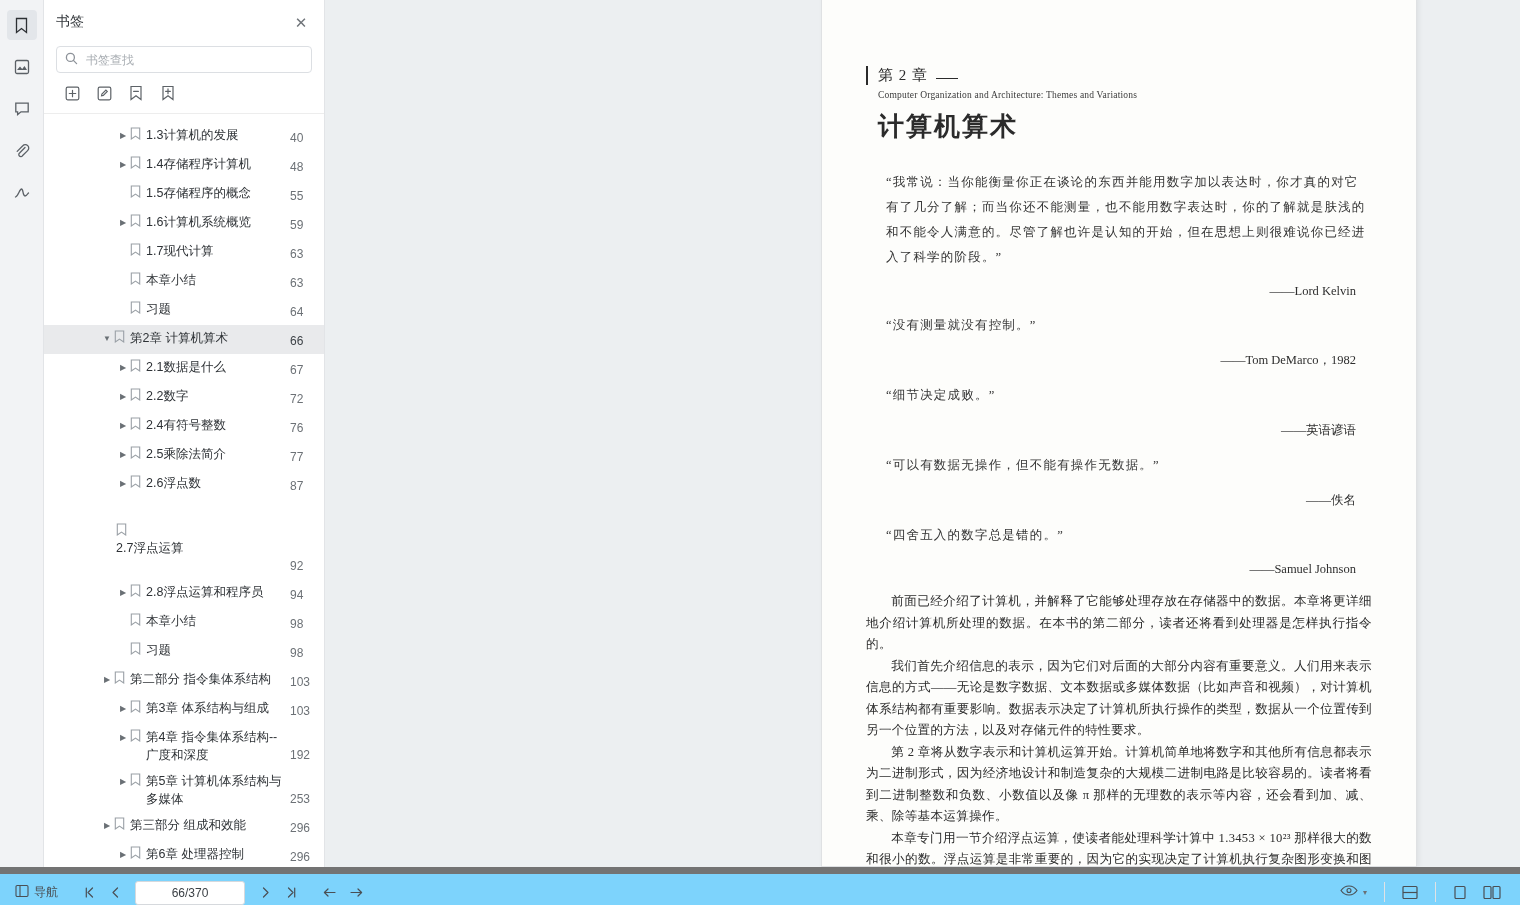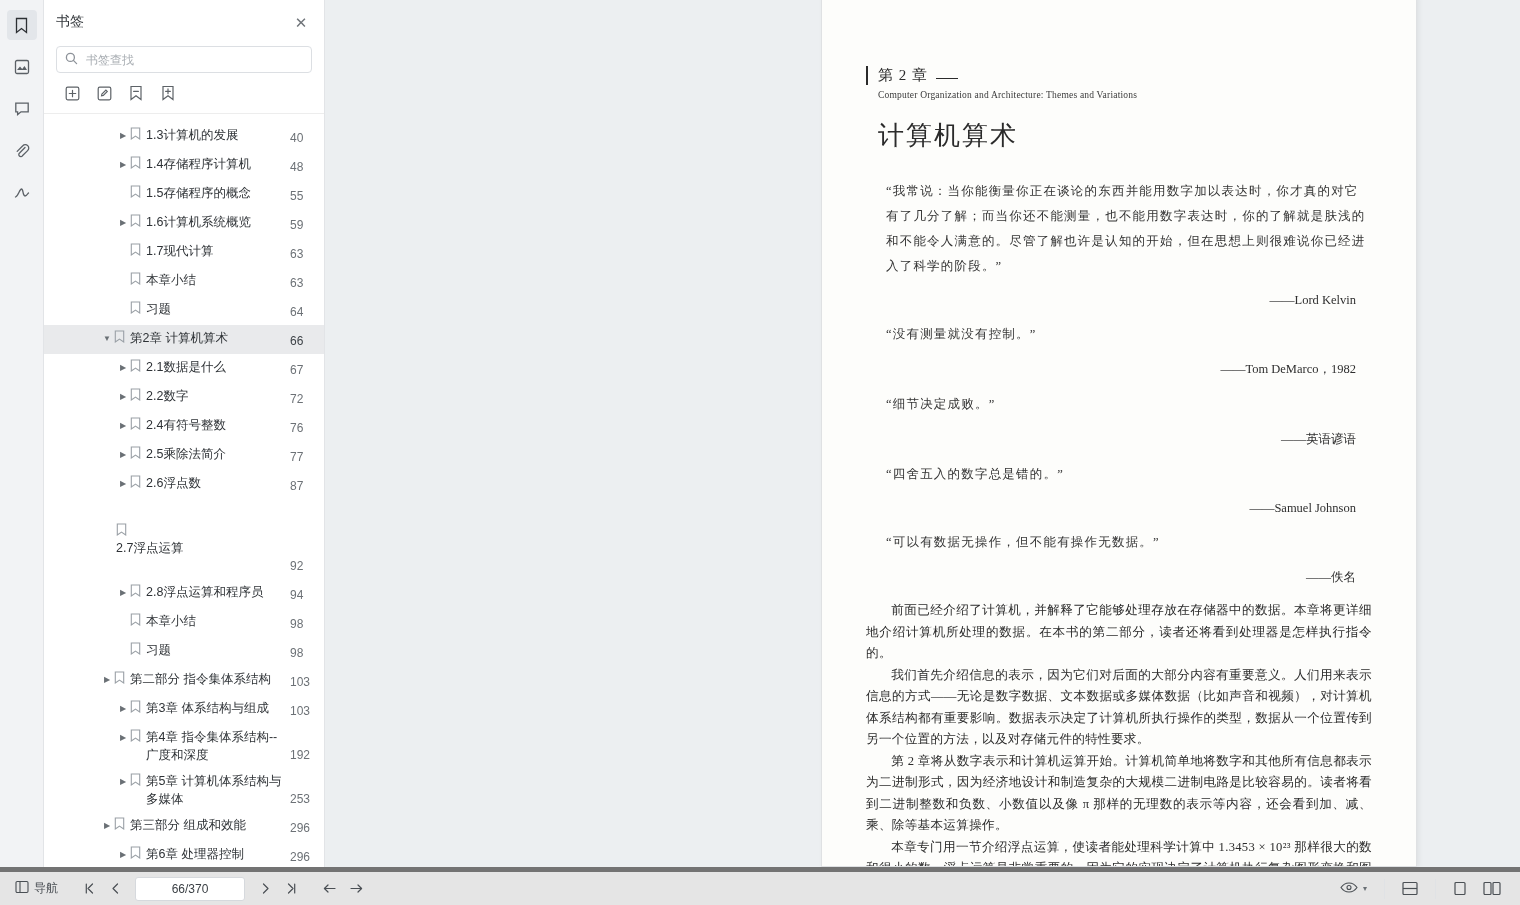--- a/index.html
+++ b/index.html
@@ -206,22 +206,22 @@
     max-width: 22px;
   }
   .chap-en {
     font-size: 9.5px;
     color: #3a3a3a;
     margin: 5px 0 0 12px;
     letter-spacing: 0.2px;
   }
   .chap-title {
     font-size: 26px;
-    font-weight: normal;
-    margin: 18px 0 26px 12px;
+    font-weight: bold;
+    margin: 9px 0 26px 12px;
     letter-spacing: 2px;
   }
   .quote {
     font-size: 12.5px;
     line-height: 25px;
     letter-spacing: 1.2px;
     margin: 0 0 2px 20px;
     color: #333;
   }
   .quote-block { margin-bottom: 14px; }
@@ -238,24 +238,24 @@
     text-align: justify;
     text-indent: 2em;
     margin: 0;
     letter-spacing: 0.3px;
   }
 
   
   .bottombar {
     height: 38px;
     flex: 0 0 38px;
-    background: #e5e5e5;
-    border-top: 5px solid #737373;
-    display: flex;
-    align-items: center;
+    background: #7dd3fc;
+    border-top: 7px solid #737373;
+    display: flex;
+    align-items: flex-end;
     padding: 0 10px;
     gap: 2px;
     font-size: 12px;
     color: #4a4f54;
   }
   .bb-btn {
     height: 26px;
     min-width: 24px;
     padding: 0 5px;
     display: flex;
@@ -571,26 +571,26 @@
               </div>
               <div class="quote-block">
                 <div class="quote">“没有测量就没有控制。”</div>
                 <div class="quote-attr">——Tom DeMarco，1982</div>
               </div>
               <div class="quote-block">
                 <div class="quote">“细节决定成败。”</div>
                 <div class="quote-attr">——英语谚语</div>
               </div>
               <div class="quote-block">
+                <div class="quote">“可以有数据无操作，但不能有操作无数据。”</div>
+                <div class="quote-attr">——佚名</div>
+              </div>
+              <div class="quote-block">
                 <div class="quote">“四舍五入的数字总是错的。”</div>
                 <div class="quote-attr">——Samuel Johnson</div>
-              </div>
-              <div class="quote-block">
-                <div class="quote">“可以有数据无操作，但不能有操作无数据。”</div>
-                <div class="quote-attr">——佚名</div>
               </div>
             </div>
           <div id="paragraphs">
               <p class="para">前面已经介绍了计算机，并解释了它能够处理存放在存储器中的数据。本章将更详细地介绍计算机所处理的数据。在本书的第二部分，读者还将看到处理器是怎样执行指令的。</p>
               <p class="para">我们首先介绍信息的表示，因为它们对后面的大部分内容有重要意义。人们用来表示信息的方式——无论是数字数据、文本数据或多媒体数据（比如声音和视频），对计算机体系结构都有重要影响。数据表示决定了计算机所执行操作的类型，数据从一个位置传到另一个位置的方法，以及对存储元件的特性要求。</p>
               <p class="para">第 2 章将从数字表示和计算机运算开始。计算机简单地将数字和其他所有信息都表示为二进制形式，因为经济地设计和制造复杂的大规模二进制电路是比较容易的。读者将看到二进制整数和负数、小数值以及像 π 那样的无理数的表示等内容，还会看到加、减、乘、除等基本运算操作。</p>
               <p class="para">本章专门用一节介绍浮点运算，使读者能处理科学计算中 1.3453 × 10²³ 那样很大的数和很小的数。浮点运算是非常重要的，因为它的实现决定了计算机执行复杂图形变换和图像处理的速度，而且浮点运算对计算的准确度也有很重要的影响。在介绍了浮点数之后，我们还会简要介绍一些影响形如 (p−q)(x+y) 的链式计算以及超越函数和三角函数精度的因素。</p>
             </div>
         </div>
       </div>

